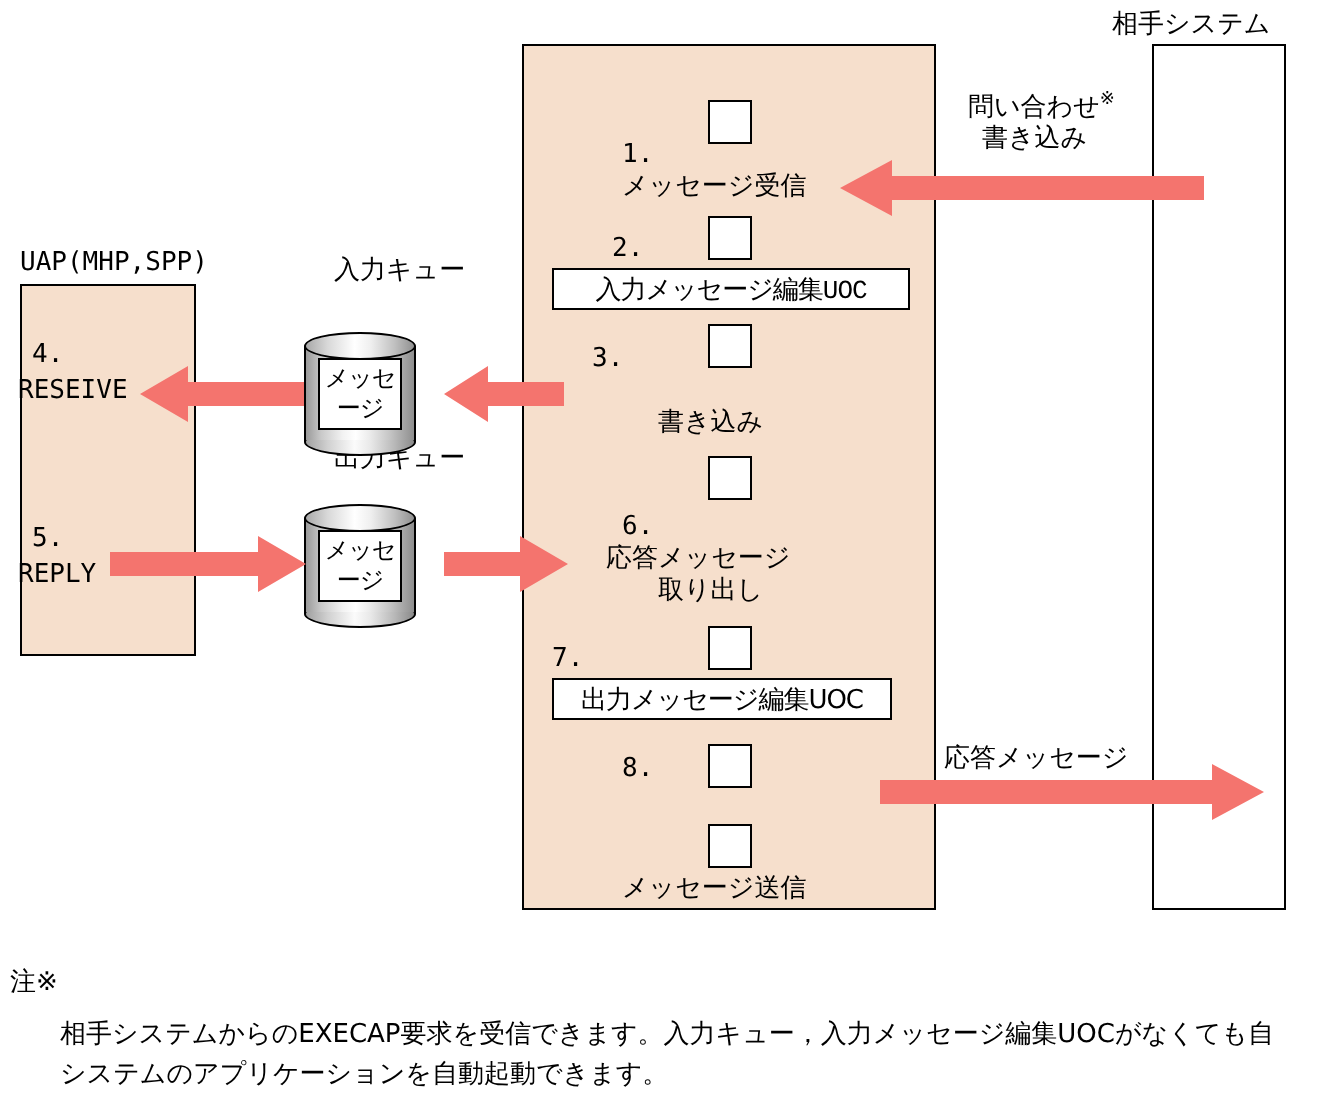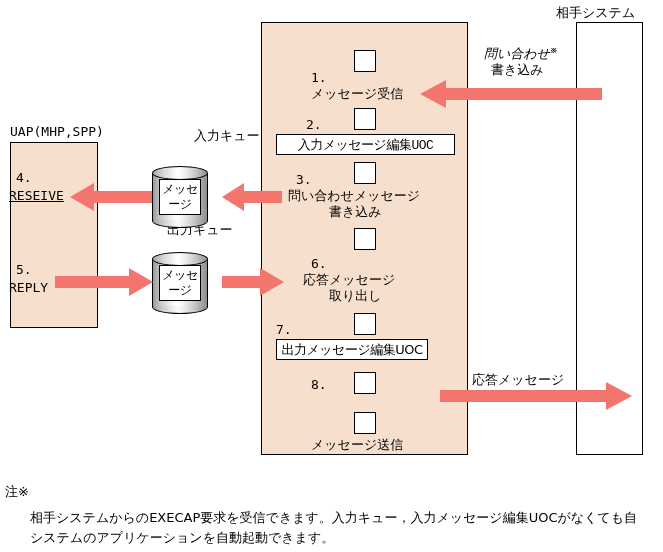--- a/index.html
+++ b/index.html
@@ -135,57 +135,56 @@
 </head>
 <body>
 
 <div id="stage">
 
   <div class="lbl mono" style="left:10px; top:124px;">UAP(MHP,SPP)</div>
 
 
   <div class="lbl" style="left:556px; top:5px;">相手システム</div>
 
-  <div class="lbl" style="left:167px; top:128px;margin-left:27px;">入力キュー</div>
+  <div class="lbl" style="left:167px; top:128px;">入力キュー</div>
 
   <div class="lbl" style="left:167px; top:222px;">出力キュー</div>
 
   <div class="box box-peach" style="left:10px; top:142px; width:88px; height:186px;"></div>
 
   <div class="box box-peach" style="left:261px; top:22px; width:207px; height:433px;"></div>
 
   <div class="box box-white" style="left:576px; top:22px; width:67px; height:433px;"></div>
 
   <div class="lbl mono" style="left:16px; top:170px;">4.</div>
-  <div class="lbl mono" style="left:9px; top:188px;text-decoration:underline;">RESEIVE</div>
+  <div class="lbl mono" style="left:9px; top:188px;">RESEIVE</div>
 
   <div class="lbl mono" style="left:16px; top:262px;">5.</div>
   <div class="lbl mono" style="left:9px; top:280px;">REPLY</div>
 
   <div class="stepsq" style="left:354px; top:50px;"></div>
   <div class="lbl mono" style="left:311px; top:70px;">1.</div>
   <div class="lbl" style="left:311px; top:86px;">メッセージ受信</div>
 
   <div class="stepsq" style="left:354px; top:108px;"></div>
   <div class="lbl mono" style="left:306px; top:117px;">2.</div>
   <div class="uocbox" style="left:276px; top:134px; width:179px; height:21px;font-family:Liberation Mono, monospace;">入力メッセージ編集UOC</div>
 
   <div class="stepsq" style="left:354px; top:162px;"></div>
   <div class="lbl mono" style="left:296px; top:172px;">3.</div>
-  <div class="lbl" style="left:288px; top:188px;">問い合わせメッセージ</div>
   <div class="lbl" style="left:329px; top:204px;">書き込み</div>
 
   <div class="stepsq" style="left:354px; top:228px;"></div>
   <div class="lbl mono" style="left:311px; top:256px;">6.</div>
   <div class="lbl" style="left:303px; top:272px;">応答メッセージ</div>
   <div class="lbl" style="left:329px; top:288px;">取り出し</div>
 
   <div class="stepsq" style="left:354px; top:313px;"></div>
   <div class="lbl mono" style="left:276px; top:322px;">7.</div>
-  <div class="uocbox" style="left:276px; top:339px; width:152px; height:21px;">出力メッセージ編集UOC</div>
+  <div class="uocbox" style="left:276px; top:339px; width:170px; height:21px;">出力メッセージ編集UOC</div>
 
   <div class="stepsq" style="left:354px; top:372px;"></div>
   <div class="lbl mono" style="left:311px; top:377px;">8.</div>
   <div class="lbl" style="left:311px; top:396px;margin-top:41px;">メッセージ送信</div>
   <div class="stepsq" style="left:354px; top:412px;"></div>
 
   <div class="cyl" style="left:152px; top:166px;">
     <div class="body"></div>
     <div class="bot"></div>
     <div class="top"></div>
@@ -234,21 +233,21 @@
       <polygon points="62,16 38,2 38,10 0,10 0,22 38,22 38,30" fill="#f4746e"></polygon>
     </svg>
   </div>
 
   <div class="arrow" style="left:440px; top:380px; width:192px; height:32px;">
     <svg width="192" height="32" viewBox="0 0 192 32">
       <polygon points="192,16 166,2 166,10 0,10 0,22 166,22 166,30" fill="#f4746e"></polygon>
     </svg>
   </div>
 
-  <div class="lbl" style="left:484px; top:42px;font-style:italic;">
+  <div class="lbl" style="left:484px; top:42px;">
     <span>問い合わせ</span><span class="sup">※</span>
   </div>
   <div class="lbl" style="left:491px; top:62px;">書き込み</div>
 
   <div class="lbl" style="left:472px; top:372px;">応答メッセージ</div>
 
   <div class="note" style="left:5px; top:482px;">注※</div>
   <div class="note" style="left:30px; top:508px;">相手システムからのEXECAP要求を受信できます。入力キュー，入力メッセージ編集UOCがなくても自</div>
   <div class="note" style="left:30px; top:528px;text-align:right;">システムのアプリケーションを自動起動できます。</div>
 

